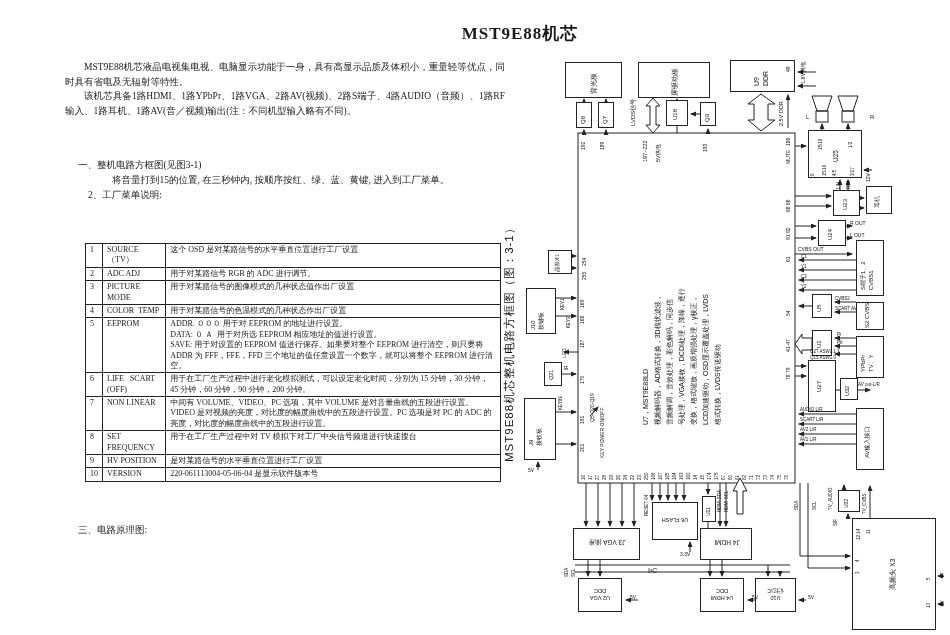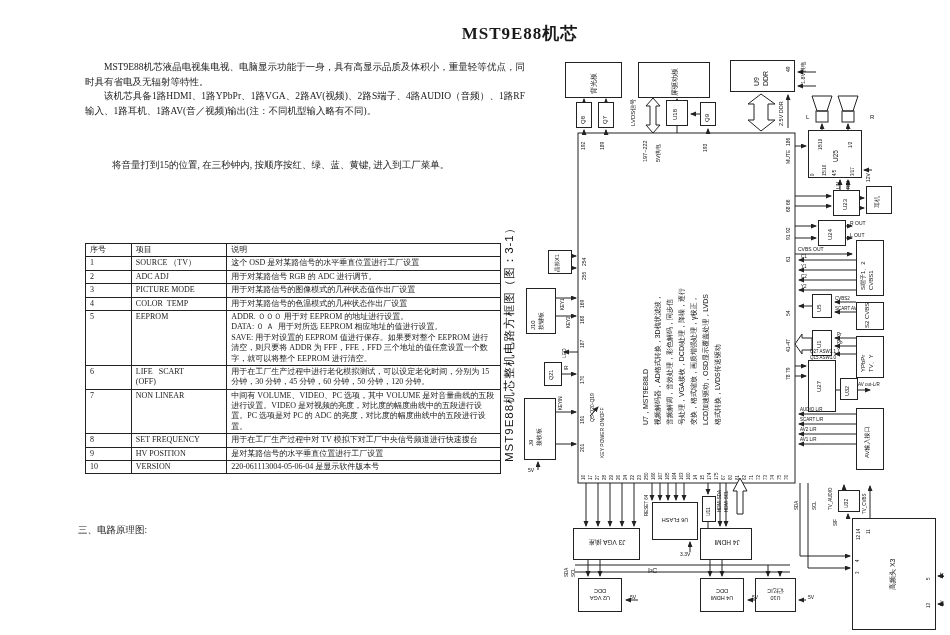--- a/index.html
+++ b/index.html
@@ -1,21 +1,21 @@
 <!DOCTYPE html>
 <html><head>
 <meta charset="utf-8">
 <style>
   html,body{margin:0;padding:0;background:#888;}
   #page{position:relative;width:950px;height:635px;background:#ffffff;overflow:hidden;
         font-family:"Liberation Serif","DejaVu Serif",serif;color:#1a1a1a;}
   
   #title{position:absolute;left:430px;top:22px;width:180px;text-align:center;
          font-size:17px;font-weight:bold;letter-spacing:1px;}
-  #intro{position:absolute;left:65px;top:60px;width:440px;font-size:9.5px;line-height:1.55;text-align:justify;margin-left:20px;}
+  #intro{position:absolute;left:65px;top:60px;width:440px;font-size:9.5px;line-height:1.55;text-align:justify;}
   #intro p{margin:0;text-indent:2em;}
   #sections{position:absolute;left:78px;top:158px;width:430px;font-size:9.5px;line-height:1.6;}
   #sections div{margin:0;}
   .ind1{padding-left:10px;}
   .ind2{padding-left:34px;}
   #factory-table{position:absolute;left:85px;top:243px;width:416px;border-collapse:collapse;
                  font-size:8px;line-height:1.3;}
   #factory-table td,#factory-table th{border:1px solid #222;padding:1px 4px;vertical-align:top;
                  text-align:left;font-weight:normal;white-space:pre-wrap;}
   #factory-table .c1{width:38px;} #factory-table .c2{width:88px;} #factory-table .c3{width:274px;}
@@ -42,30 +42,27 @@
 <div id="page">
 
   <div id="title">MST9E88机芯</div>
 
   <div id="intro">
     <p>MST9E88机芯液晶电视集电视、电脑显示功能于一身，具有高显示品质及体积小，重量轻等优点，同时具有省电及无辐射等特性。</p>
     <p>该机芯具备1路HDMI、1路YPbPr、1路VGA、2路AV(视频)、2路S端子、4路AUDIO（音频）、1路RF输入、1路耳机、1路AV(音／视频)输出(注：不同机型输入略有不同)。</p>
   </div>
 
   <div id="sections">
+    <div>一、整机电路方框图(见图3-1)</div>
     <div class="ind2">将音量打到15的位置, 在三秒钟内, 按顺序按红、绿、蓝、黄键, 进入到工厂菜单。</div>
+    <div class="ind1">2、工厂菜单说明:</div>
   </div>
 
   <table id="factory-table">
     <tbody>
-        <tr>
-      <th class="c1">序号</th>
-      <th class="c2">项目</th>
-      <th class="c3">说明</th>
-    </tr>
     <tr>
           <td>1</td>
           <td>SOURCE （TV）</td>
           <td>这个 OSD 是对某路信号的水平垂直位置进行工厂设置</td>
         </tr>
     <tr>
           <td>2</td>
           <td>ADC ADJ</td>
           <td>用于对某路信号 RGB 的 ADC 进行调节。</td>
         </tr>
@@ -83,21 +80,21 @@
           <td>5</td>
           <td>EEPROM</td>
           <td>ADDR. ０００ 用于对 EEPROM 的地址进行设置。
 DATA: ０ Ａ  用于对所选 EEPROM 相应地址的值进行设置。
 SAVE: 用于对设置的 EEPROM 值进行保存。如果要对整个 EEPROM 进行清空，则只要将 ADDR 为 FFF，FFE，FFD 三个地址的值任意设置一个数字，就可以将整个 EEPROM 进行清空。</td>
         </tr>
     <tr>
           <td>6</td>
           <td>LIFE   SCART
 (OFF)</td>
-          <td>用于在工厂生产过程中进行老化模拟测试，可以设定老化时间，分别为 15 分钟，30 分钟，45 分钟，60 分钟，50 分钟，120 分钟。</td>
+          <td>用于在工厂生产过程中进行老化模拟测试，可以设定老化时间，分别为 15 分钟，30 分钟，45 分钟，60 分钟，90 分钟，200 分钟。</td>
         </tr>
     <tr>
           <td>7</td>
           <td>NON LINEAR</td>
           <td>中间有 VOLUME、VIDEO、PC 选项，其中 VOLUME 是对音量曲线的五段进行设置。VIDEO 是对视频的亮度，对比度的幅度曲线中的五段进行设置。PC 选项是对 PC 的 ADC 的亮度，对比度的幅度曲线中的五段进行设置。</td>
         </tr>
     <tr>
           <td>8</td>
           <td>SET FREQUENCY</td>
           <td>用于在工厂生产过程中对 TV 模拟下对工厂中央信号频道进行快速搜台</td>

